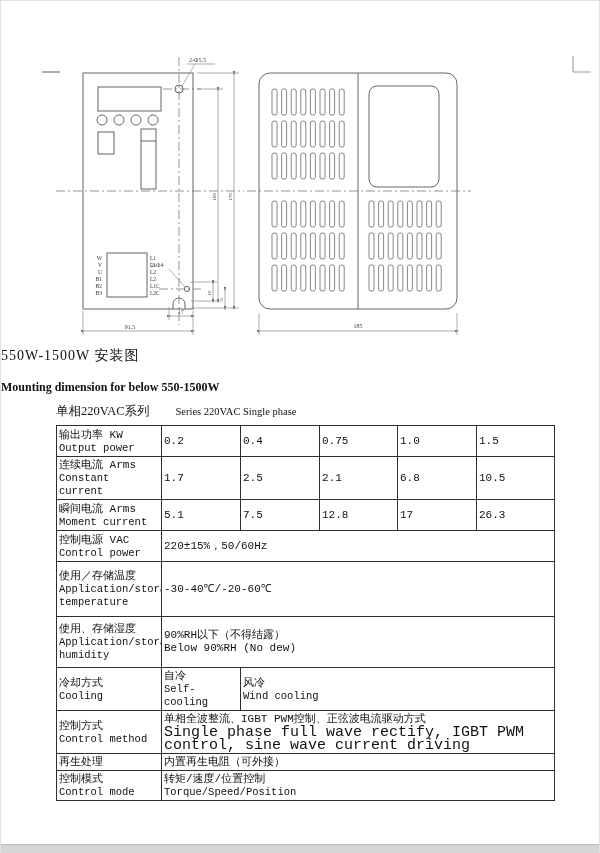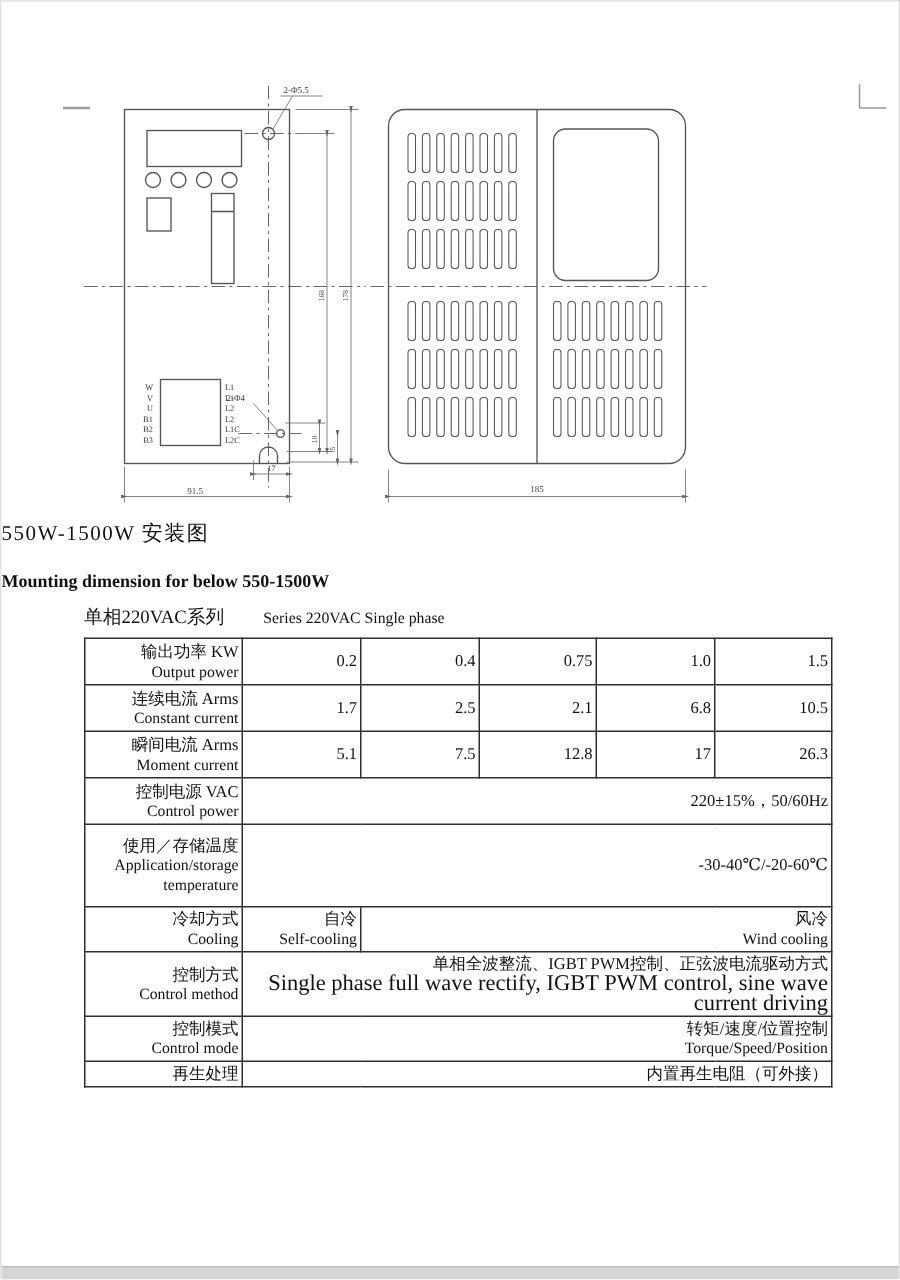--- a/index.html
+++ b/index.html
@@ -15,22 +15,22 @@
   .caption{position:absolute;left:0;width:600px;}
   .caption-cn{top:346px;font-size:14px;letter-spacing:1px;}
   .caption-en{top:379px;font-size:12px;font-weight:bold;}
   .series-line{position:absolute;left:55px;top:402px;font-size:12.5px;}
   .series-line .en{margin-left:26px;}
   table.spec{
     position:absolute;left:55px;top:424px;width:498px;
     border-collapse:collapse;table-layout:fixed;
   }
   table.spec td{
-    border:1px solid #2e2e2e;text-align:right;vertical-align:middle;
-    padding:1px 2px;overflow:hidden;
+    border:1px solid #2e2e2e;text-align:left;vertical-align:middle;
+    padding:1px 2px;overflow:hidden;font-family:Liberation Mono, monospace;
   }
   .cn{font-size:11px;line-height:14px;display:block;}
   .en{font-size:10.5px;line-height:13px;display:block;}
   .val{font-size:11px;line-height:13px;display:block;}
   .bottom-bar{
     position:absolute;left:0;bottom:0;width:600px;height:9px;
     background:#d5d5d5;border-top:1px solid #bdbdbd;box-sizing:border-box;
   }
 </style>
 </head>
@@ -318,20 +318,30 @@
   </tr>
   <tr style="height:55px">
     <td>
           <span class="cn">使用／存储温度</span>
           <span class="en">Application/storage temperature</span>
         </td>
     <td colspan="5">
           <span class="val">-30-40℃/-20-60℃</span>
         </td>
   </tr>
+  <tr style="height:51px">
+    <td>
+          <span class="cn">使用、存储湿度</span>
+          <span class="en">Application/storage humidity</span>
+        </td>
+    <td colspan="5">
+          <span class="val">90%RH以下（不得结露）</span>
+          <span class="val">Below 90%RH (No dew)</span>
+        </td>
+  </tr>
   <tr style="height:30px">
     <td>
           <span class="cn">冷却方式</span>
           <span class="en">Cooling</span>
         </td>
     <td>
           <span class="cn">自冷</span>
           <span class="en">Self-cooling</span>
         </td>
     <td colspan="4">
@@ -342,34 +352,34 @@
   <tr style="height:29px">
     <td>
           <span class="cn">控制方式</span>
           <span class="en">Control method</span>
         </td>
     <td colspan="5">
           <span class="cn">单相全波整流、IGBT PWM控制、正弦波电流驱动方式</span>
           <span class="en" style="font-size:15px">Single phase full wave rectify, IGBT PWM control, sine wave current driving</span>
         </td>
   </tr>
+  <tr style="height:17px">
+    <td>
+          <span class="cn">再生处理</span>
+        </td>
+    <td colspan="5">
+          <span class="cn">内置再生电阻（可外接）</span>
+        </td>
+  </tr>
   <tr style="height:29px">
     <td>
           <span class="cn">控制模式</span>
           <span class="en">Control mode</span>
         </td>
     <td colspan="5">
           <span class="cn">转矩/速度/位置控制</span>
           <span class="en">Torque/Speed/Position</span>
         </td>
   </tr>
-  <tr style="height:17px">
-    <td>
-          <span class="cn">再生处理</span>
-        </td>
-    <td colspan="5">
-          <span class="cn">内置再生电阻（可外接）</span>
-        </td>
-  </tr>
   </tbody>
 </table>
 
 <div class="bottom-bar"></div>
 
 </body></html>

